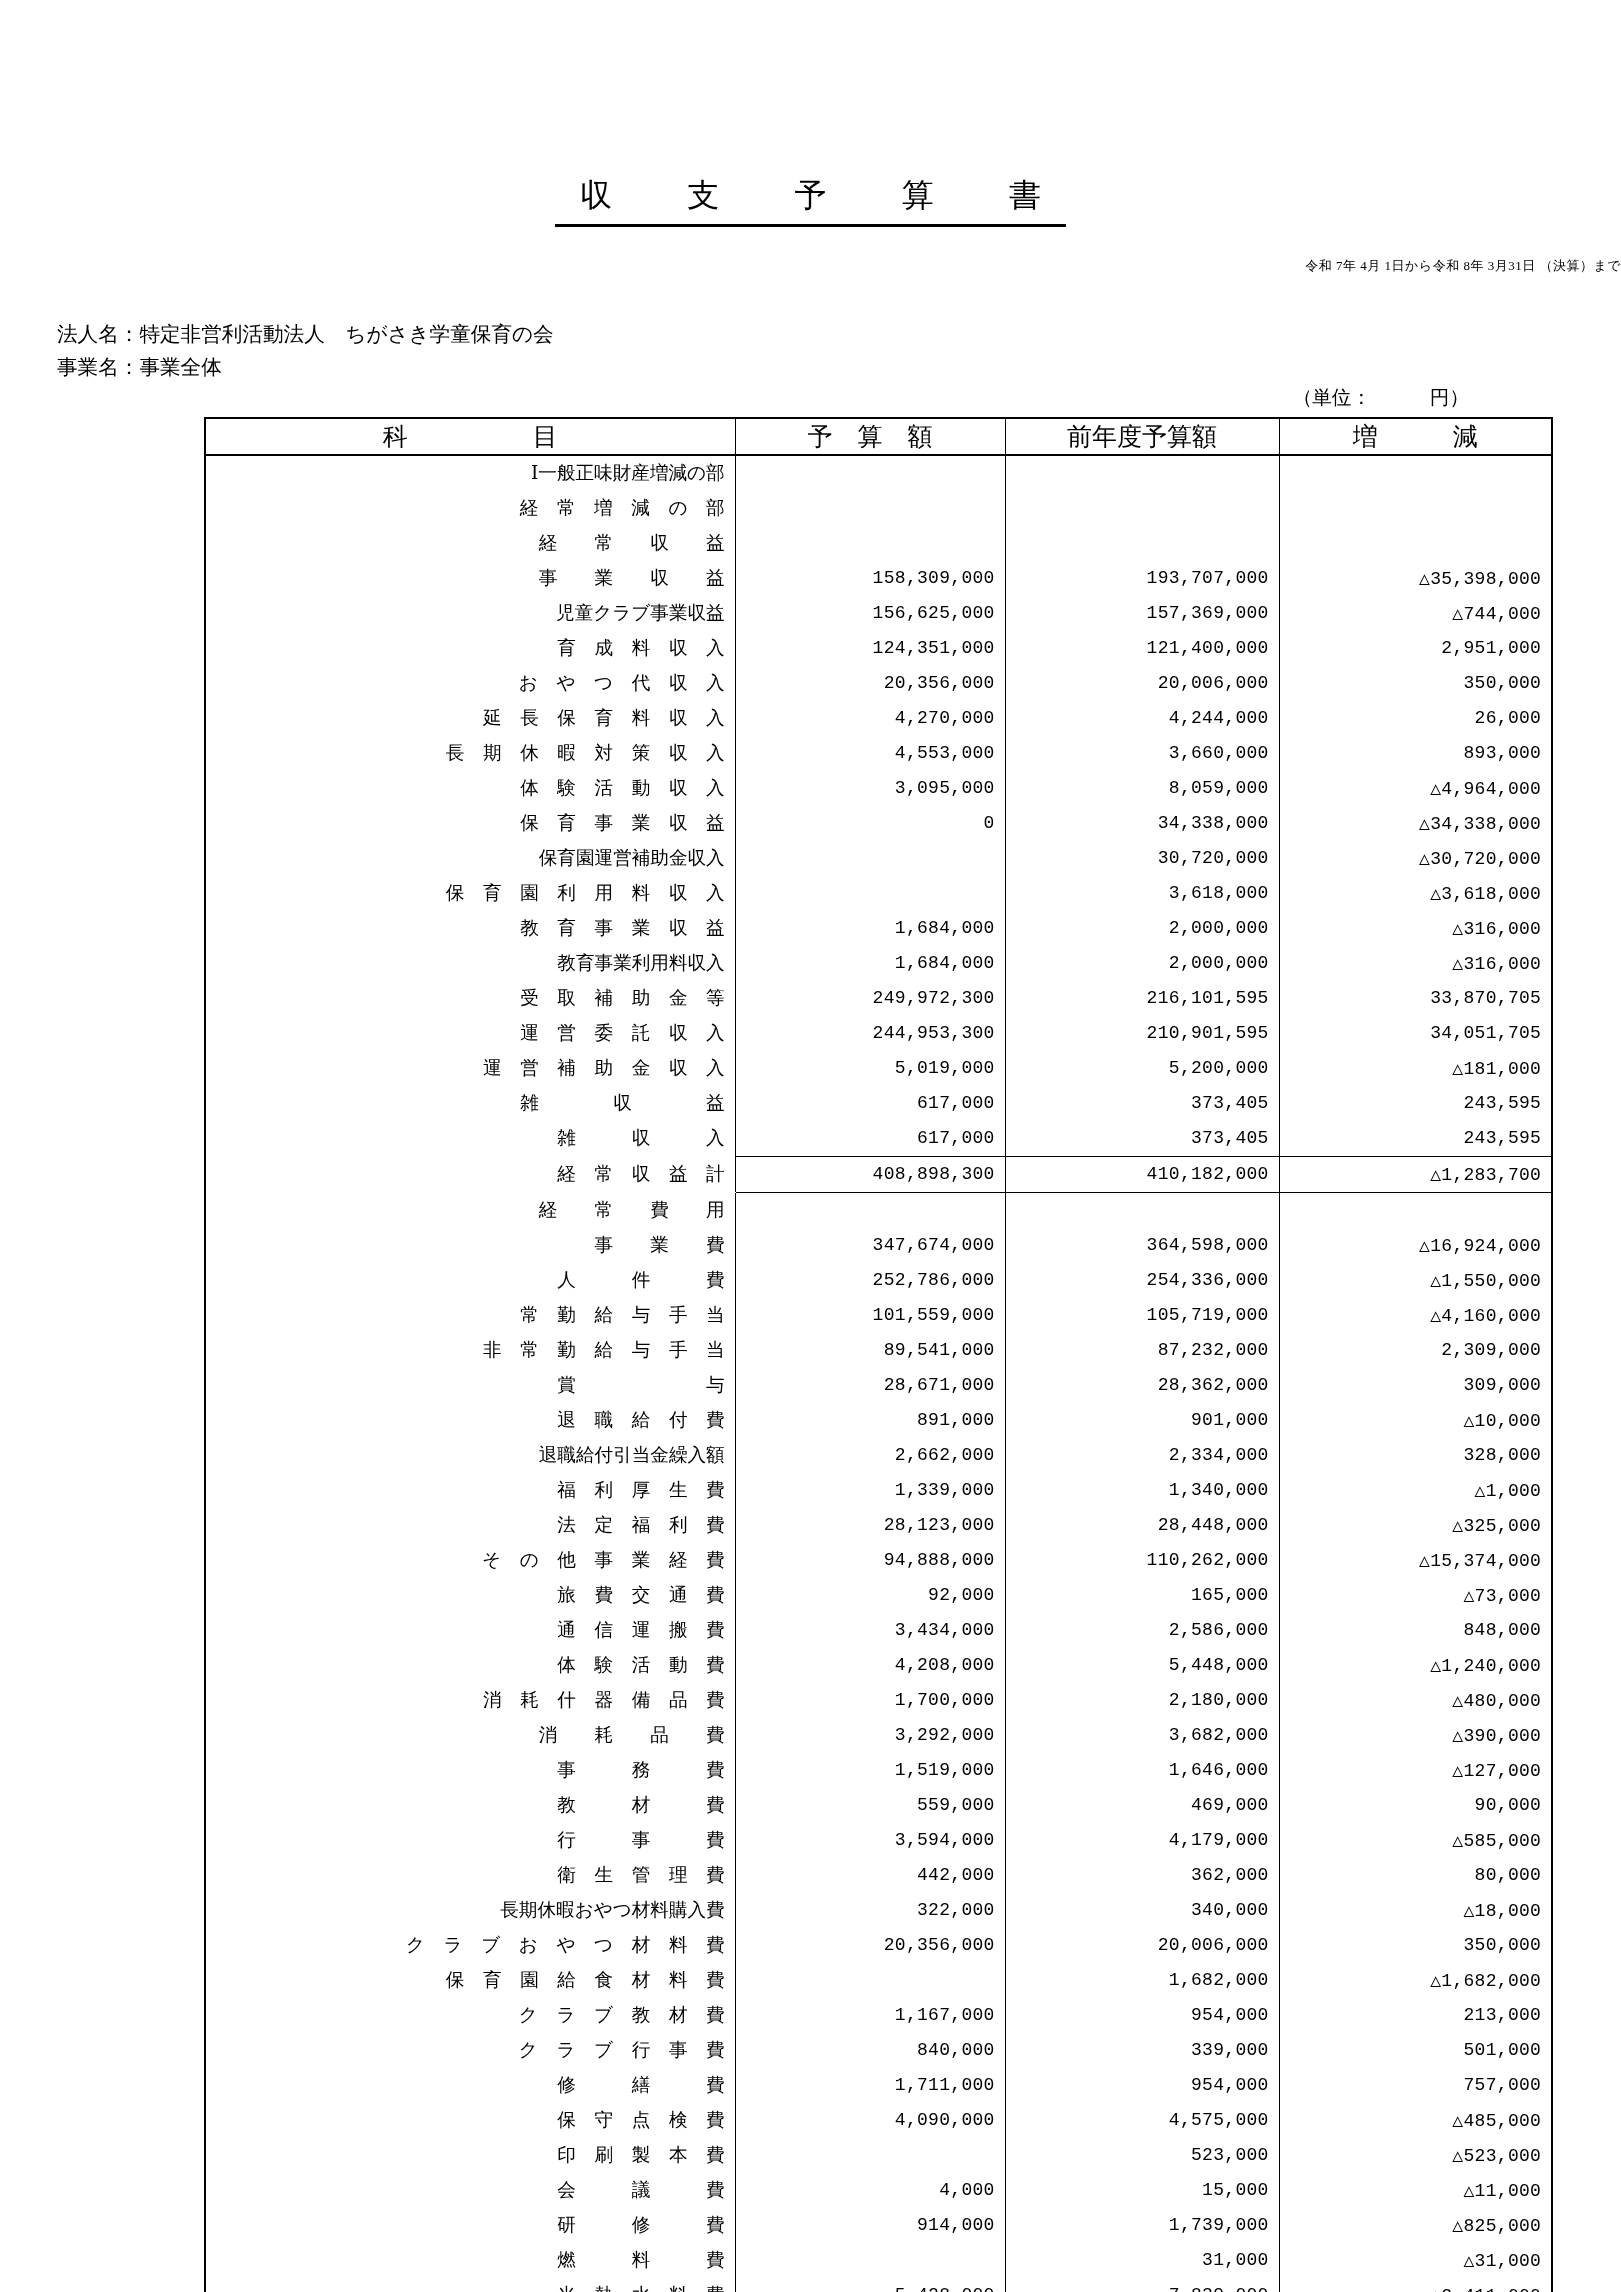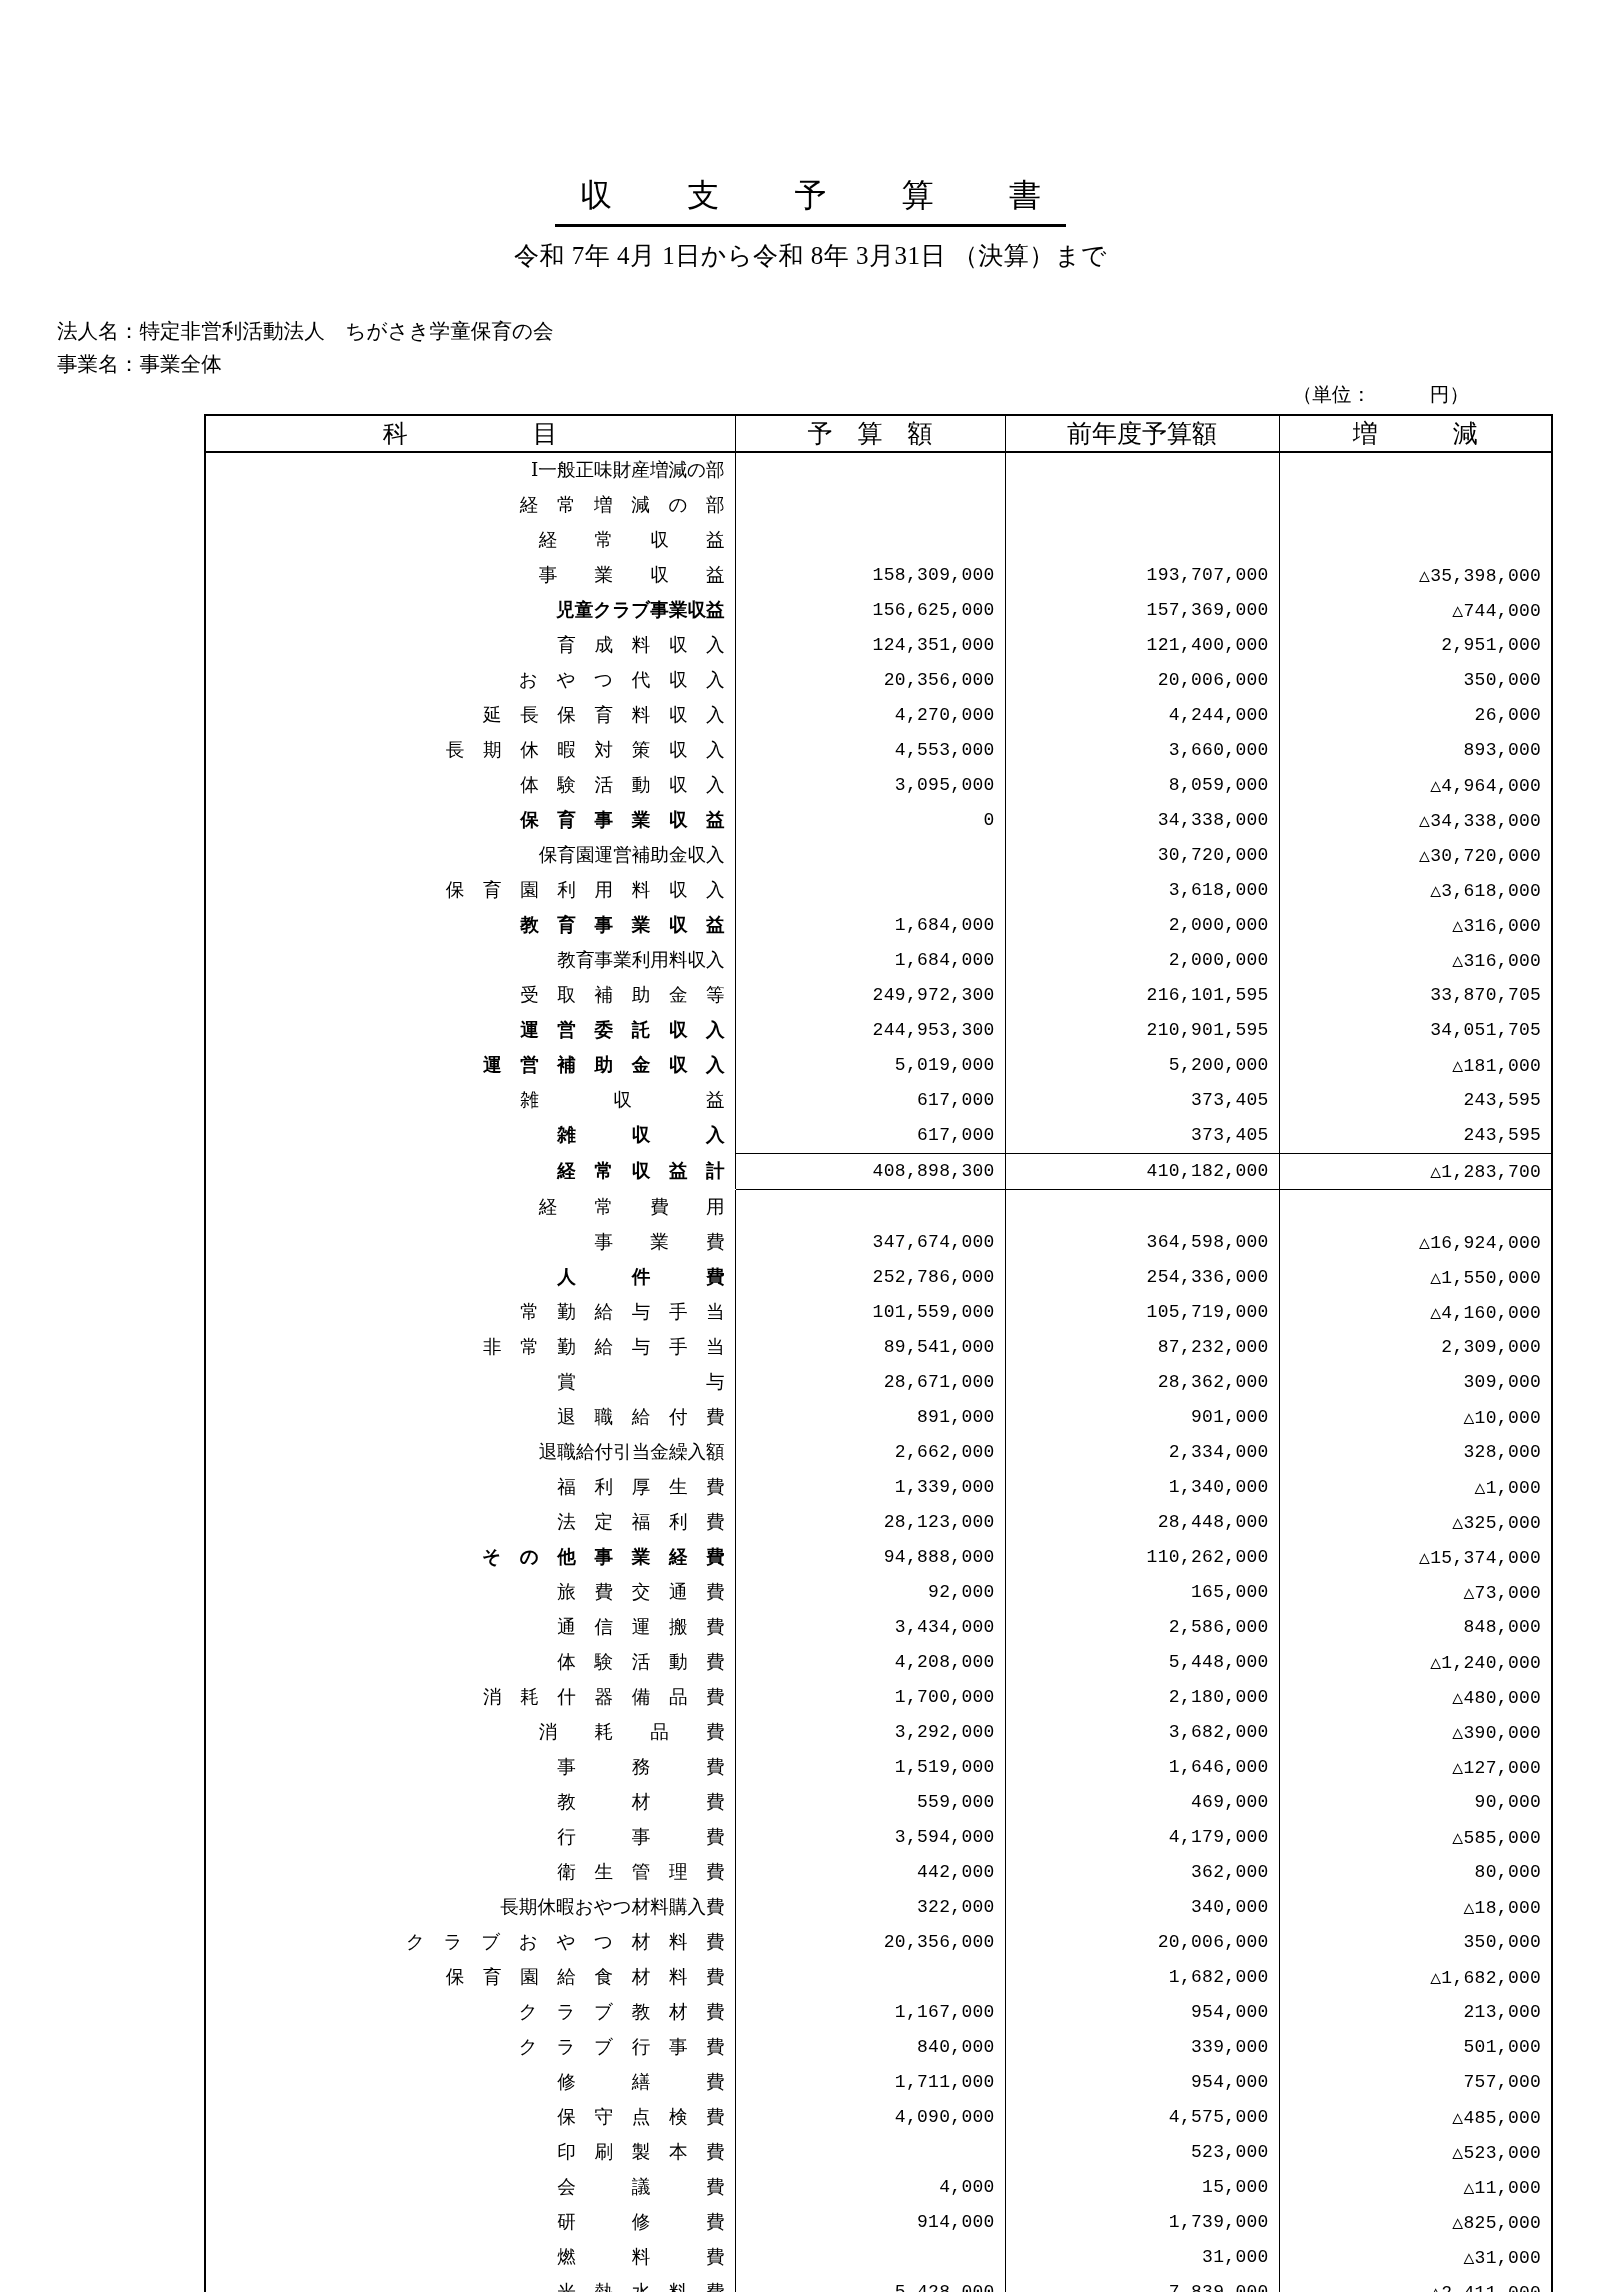--- a/index.html
+++ b/index.html
@@ -31,23 +31,23 @@
   .doc-title {
     display: inline-block;
     font-size: 32px;
     letter-spacing: 21.6px;
     padding: 0 3.9px 5.9px 25.5px;
     border-bottom: 3.9px solid #000;
     font-weight: 400;
     white-space: pre;
   }
   .doc-period {
-    text-align: center;
-    font-size: 25px;
-    margin-top: 12px;
+    text-align: right;
+    font-size: 13px;
+    margin-top: 30px;
     letter-spacing: 0.5px;
   }
 
   
   .info-block {
     margin-top: 43px;
     padding-left: 57px;
     font-size: 20.6px;
     line-height: 33px;
   }
@@ -124,21 +124,21 @@
   
   .lbl {
     display: inline-block;
     white-space: pre;
   }
 
   .ind0 { padding-left: 13.7px; }
   .ind1 { padding-left: 43px; }
   .ind2 { padding-left: 73px; }
   .ind3 { padding-left: 102px; }
-  .ind4 { padding-left: 131px; font-weight: bold; }
+  .ind4 { padding-left: 131px; }
   .ind5 { padding-left: 161px; }
 </style>
 </head>
 <body>
 
 <div class="page">
 
   <div class="title-wrap">
     <div class="doc-title">収　支　予　算　書</div>
   </div>

